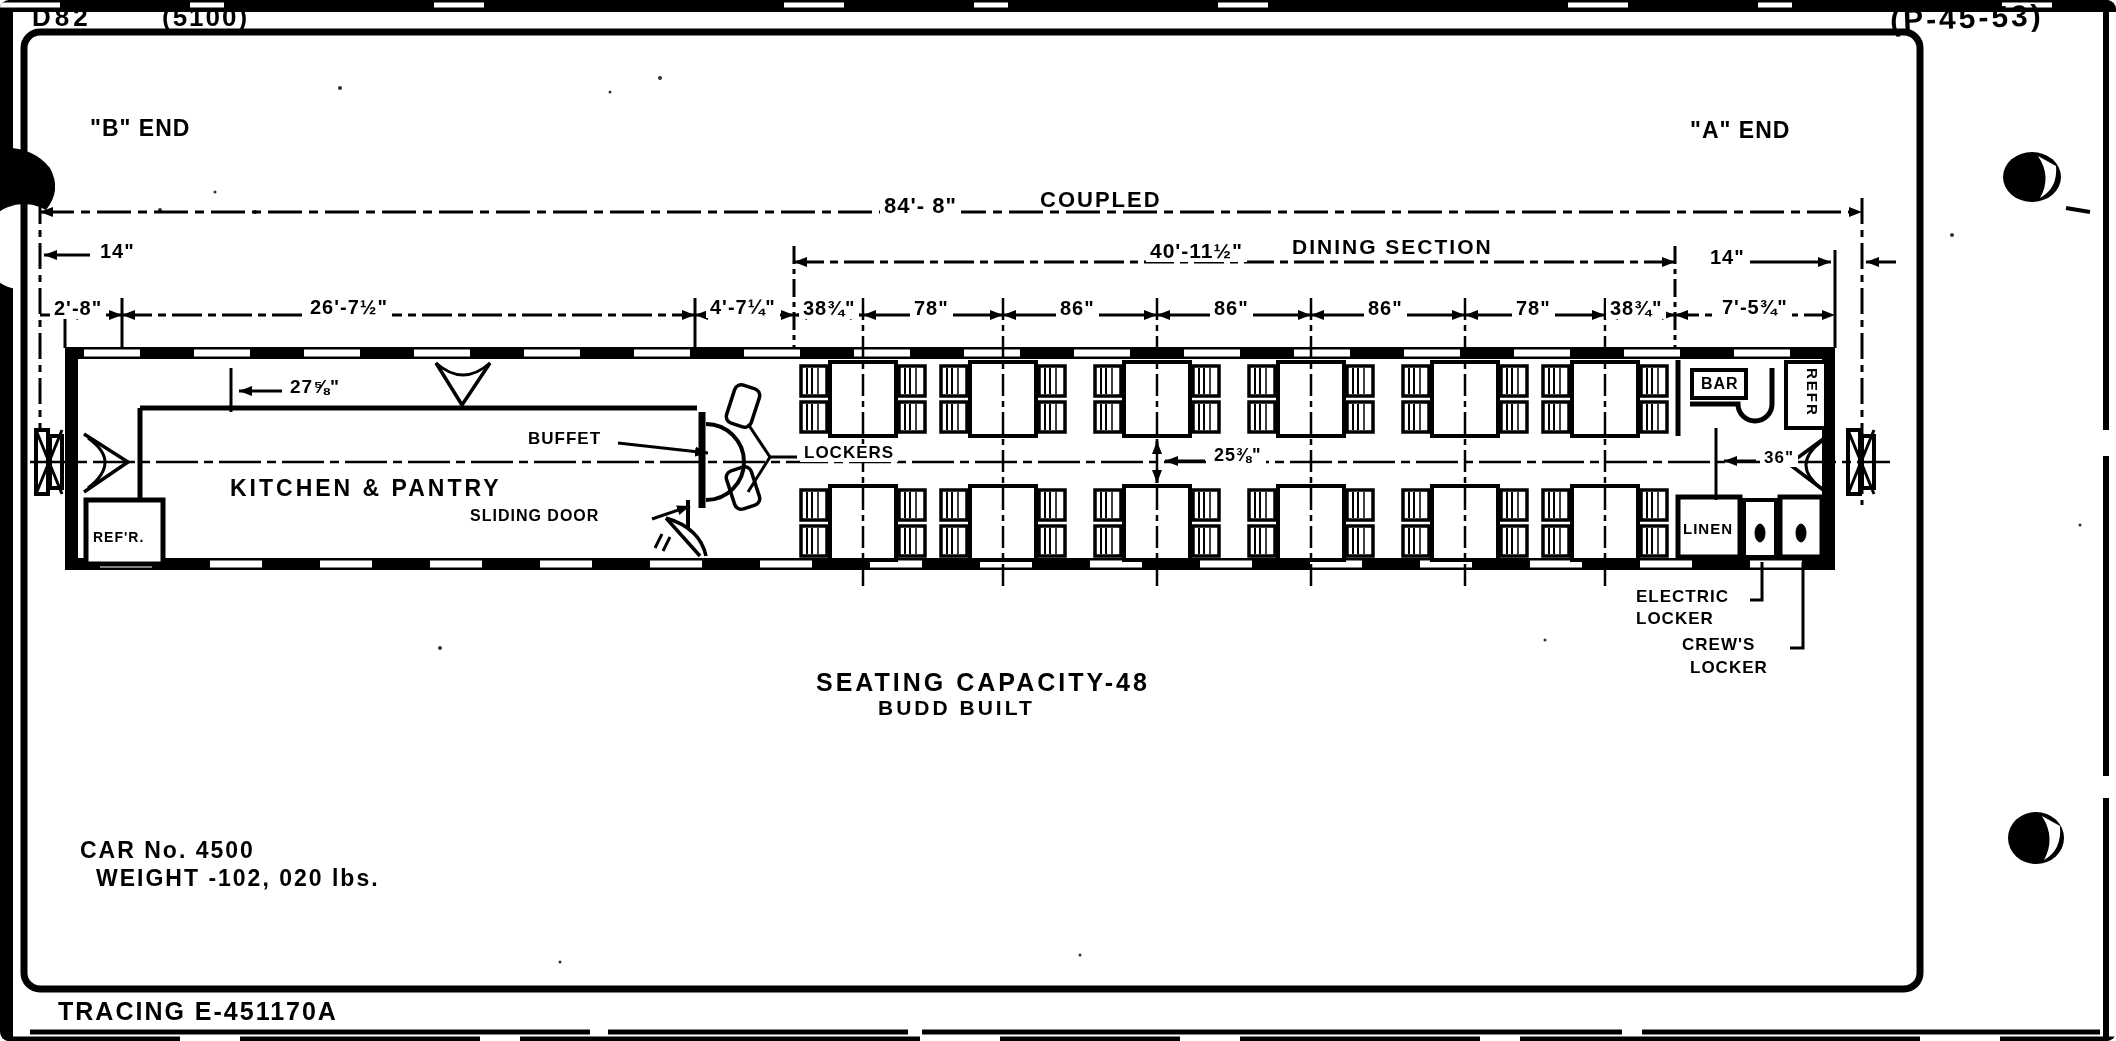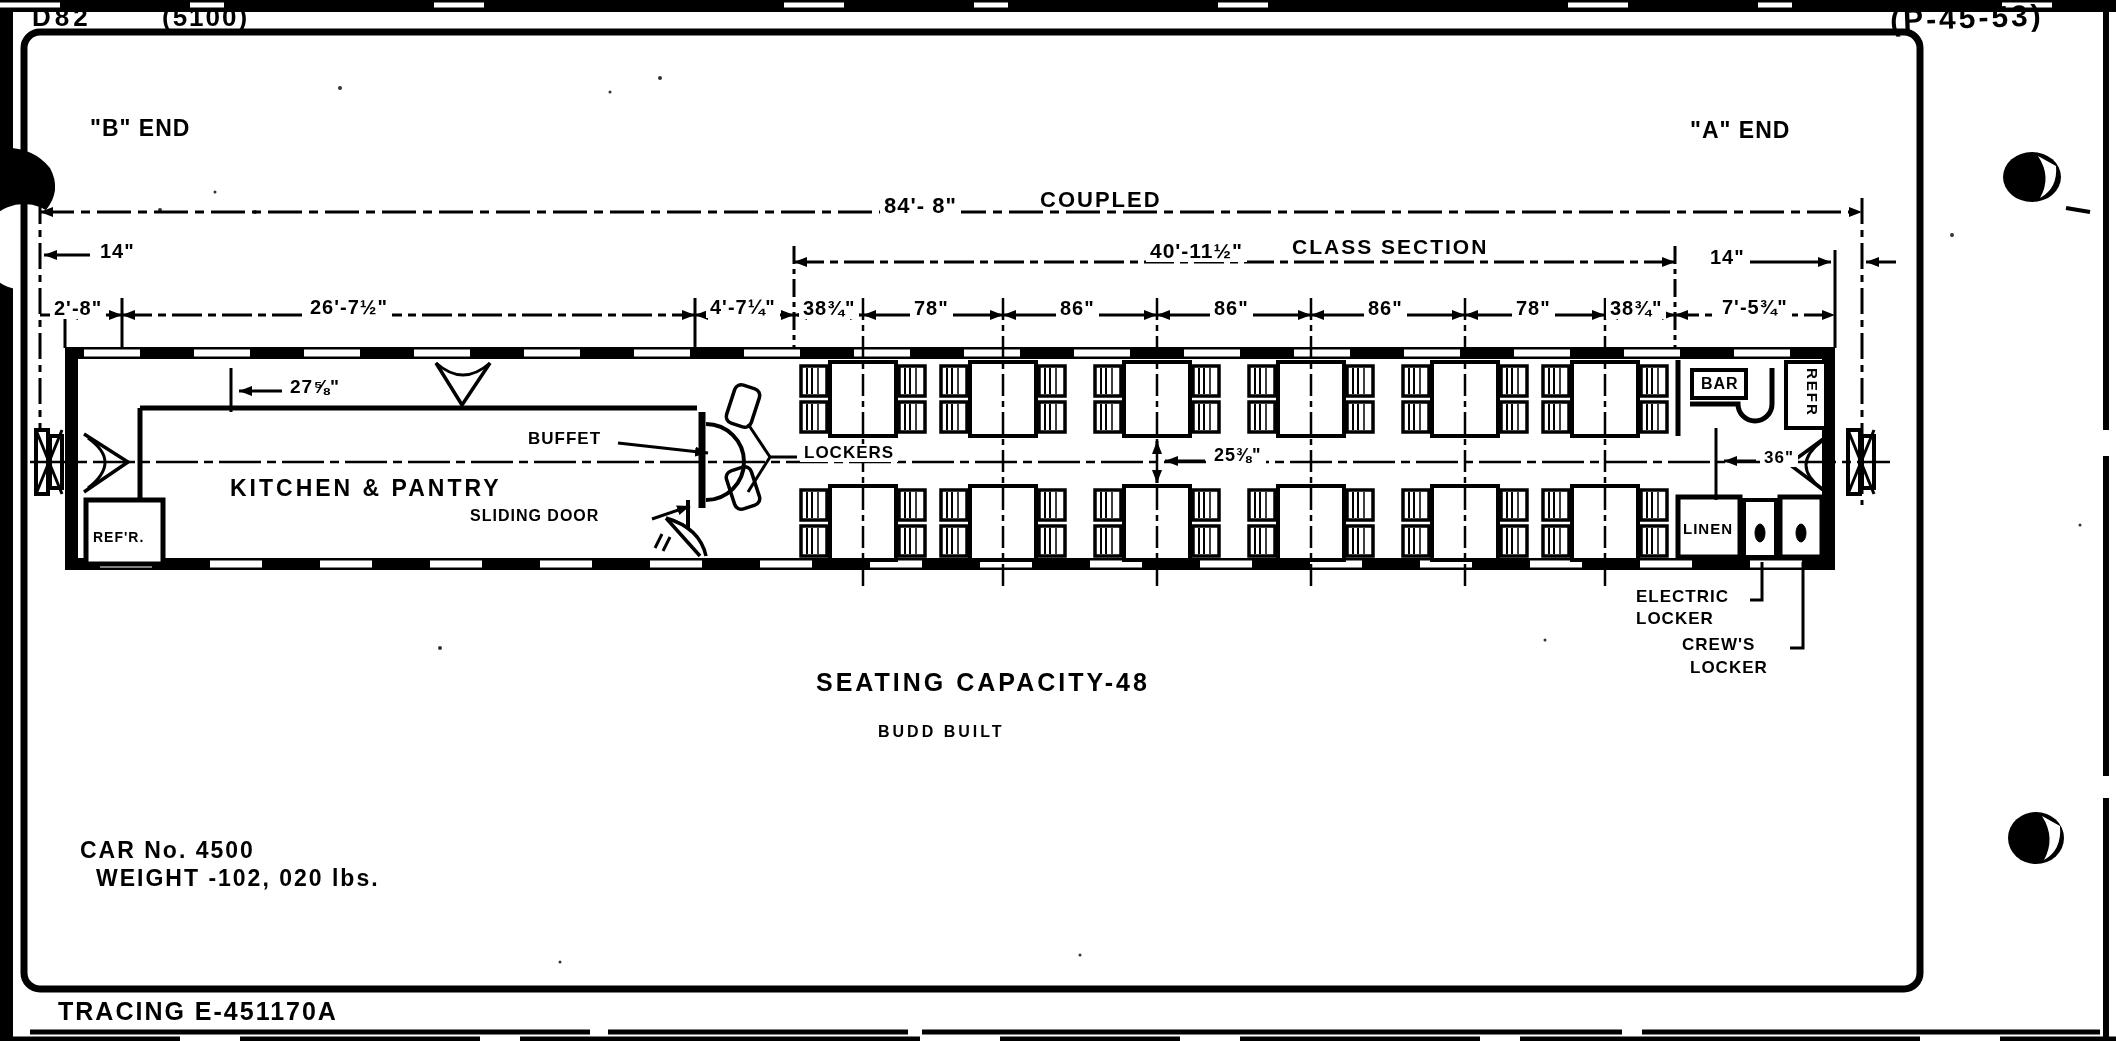--- a/index.html
+++ b/index.html
@@ -1,17 +1,17 @@
 <!DOCTYPE html>
 <html><head>
 <meta charset="utf-8">
 <style>
   html,body{margin:0;padding:0;background:#fff;}
   #page{position:relative;width:2116px;height:1041px;background:#fff;overflow:hidden;
-        font-family:"Liberation Sans",sans-serif;}
+        font-family:"Liberation Sans",sans-serif;border-radius:9px;}
   svg{position:absolute;left:0;top:0;}
   .lbl{position:absolute;font-weight:bold;color:#000;white-space:nowrap;
        font-family:"Liberation Sans",sans-serif;letter-spacing:1px;line-height:1.05;}
   .bg{background:#fff;padding:0 4px;}
   .hand{transform:rotate(-2deg);letter-spacing:3px;}
   .vert{transform:rotate(90deg);transform-origin:0 0;}
 </style>
 </head>
 <body>
 
@@ -216,21 +216,21 @@
 <div class="lbl" style="left:32px;top:4px;font-size:26px;letter-spacing:4px">D82</div>
 <div class="lbl" style="left:162px;top:4px;font-size:26px;letter-spacing:2px">(5100)</div>
 <div class="lbl hand" style="left:1890px;top:2px;font-size:30px">(P-45-53)</div>
 
 <div class="lbl" style="left:90px;top:116px;font-size:23px">"B" END</div>
 <div class="lbl" style="left:1690px;top:118px;font-size:23px">"A" END</div>
 
 <div class="lbl bg" style="left:880px;top:194px;font-size:22px">84'- 8"</div>
 <div class="lbl" style="left:1040px;top:188px;font-size:22px;letter-spacing:2px">COUPLED</div>
 <div class="lbl bg" style="left:1146px;top:240px;font-size:21px">40'-11½"</div>
-<div class="lbl" style="left:1292px;top:236px;font-size:21px;letter-spacing:2px">CLASS SECTION</div>
+<div class="lbl" style="left:1292px;top:236px;font-size:21px;letter-spacing:2px">DINING SECTION</div>
 
 <div class="lbl bg" style="left:96px;top:241px;font-size:20px">14"</div>
 <div class="lbl bg" style="left:1706px;top:247px;font-size:20px">14"</div>
 
 <div class="lbl bg" style="left:50px;top:298px;font-size:20px">2'-8"</div>
 <div class="lbl bg" style="left:306px;top:297px;font-size:20px">26'-7½"</div>
 <div class="lbl bg" style="left:706px;top:297px;font-size:20px">4'-7¼"</div>
 <div class="lbl bg" style="left:799px;top:298px;font-size:20px">38¾"</div>
 <div class="lbl bg" style="left:910px;top:298px;font-size:20px">78"</div>
 <div class="lbl bg" style="left:1056px;top:298px;font-size:20px">86"</div>
@@ -251,20 +251,20 @@
 <div class="lbl" style="left:1701px;top:376px;font-size:16px">BAR</div>
 <div class="lbl vert" style="left:1820px;top:368px;font-size:15px;letter-spacing:2px">REFR</div>
 <div class="lbl bg" style="left:1760px;top:449px;font-size:17px">36"</div>
 <div class="lbl" style="left:1683px;top:521px;font-size:15px">LINEN</div>
 <div class="lbl" style="left:1636px;top:588px;font-size:17px">ELECTRIC</div>
 <div class="lbl" style="left:1636px;top:610px;font-size:17px">LOCKER</div>
 <div class="lbl" style="left:1682px;top:636px;font-size:17px">CREW'S</div>
 <div class="lbl" style="left:1690px;top:659px;font-size:17px">LOCKER</div>
 
 <div class="lbl" style="left:816px;top:669px;font-size:25px;letter-spacing:3px">SEATING CAPACITY-48</div>
-<div class="lbl" style="left:878px;top:724px;font-size:16px;letter-spacing:3px">BUDD BUILT</div>
+<div class="lbl" style="left:878px;top:697px;font-size:21px;letter-spacing:3px">BUDD BUILT</div>
 
 <div class="lbl" style="left:80px;top:838px;font-size:23px;letter-spacing:2px">CAR No. 4500</div>
 <div class="lbl" style="left:96px;top:866px;font-size:23px;letter-spacing:2px">WEIGHT -102, 020 lbs.</div>
 
 <div class="lbl" style="left:58px;top:998px;font-size:25px;letter-spacing:2px">TRACING E-451170A</div>
 
 </div>
 
 </body></html>

